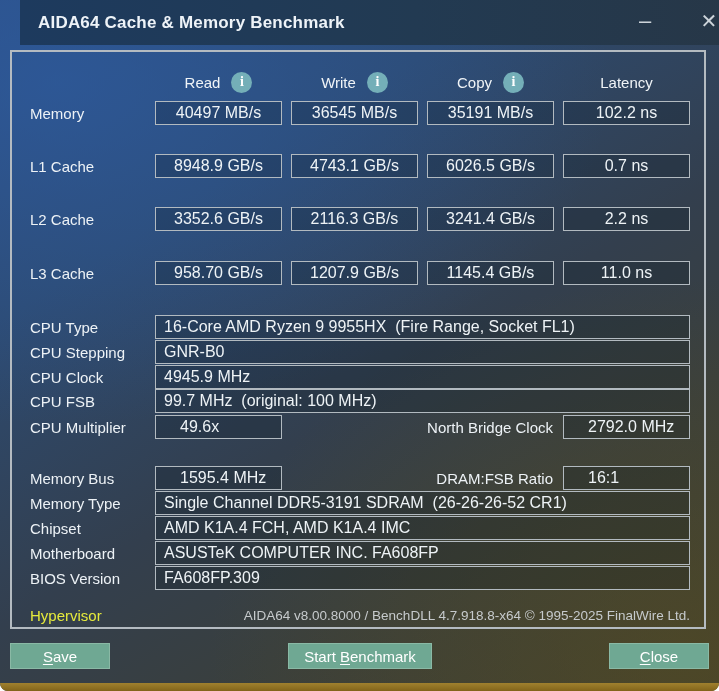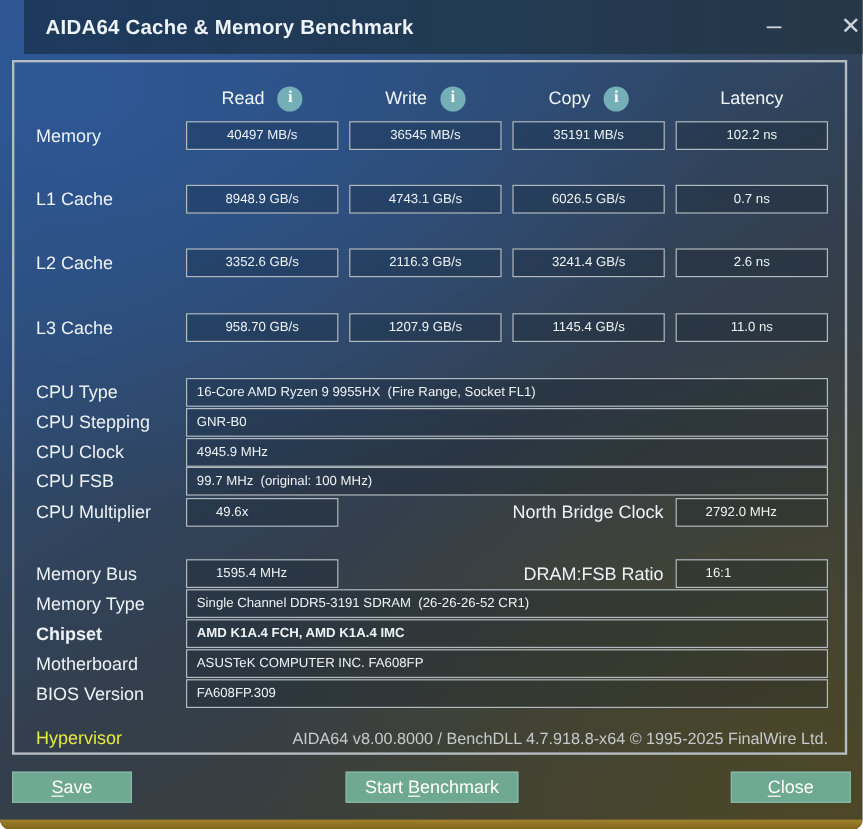--- a/index.html
+++ b/index.html
@@ -48,21 +48,21 @@
   .info-icon {
     width:21px; height:21px; border-radius:50%;
     background:#74afb8; color:#ffffff;
     display:flex; align-items:center; justify-content:center;
     font-size:14px; font-weight:bold; font-family:"Liberation Serif", serif;
   }
 
   .vbox {
     position:absolute; height:24px; width:127px;
     border:1px solid #b2bac0; background:rgba(8,22,34,0.22);
-    color:#eef3f6; font-size:11px;
+    color:#eef3f6; font-size:16px;
     display:flex; align-items:center; justify-content:center;
     white-space:pre;
   }
   .vbox.wide { width:535px; justify-content:flex-start; padding-left:8px; }
   .vbox.small-left { justify-content:flex-start; padding-left:24px; }
 
   .c-read  { left:155px; }
   .c-write { left:291px; }
   .c-copy  { left:427px; }
   .c-lat   { left:563px; }
@@ -72,21 +72,21 @@
   .y-l1   { top:154px; }
   .y-l2   { top:207px; }
   .y-l3   { top:261px; }
   .y-cputype { top:315px; }
   .y-cpustep { top:340px; }
   .y-cpuclk  { top:365px; }
   .y-cpufsb  { top:389px; }
   .y-cpumult { top:415px; }
   .y-membus  { top:466px; }
   .y-memtype { top:491px; }
-  .y-chipset { top:516px;font-weight:bold; }
+  .y-chipset { top:516px; }
   .y-mobo    { top:541px; }
   .y-bios    { top:566px; }
 
   .sublabel {
     position:absolute; height:24px; left:300px; width:253px;
     display:flex; align-items:center; justify-content:flex-end;
     color:#edf2f6; font-size:15px;
   }
 
   .hyper-label {
@@ -159,21 +159,21 @@
   <div class="rowlabel y-l1">L1 Cache</div>
   <div class="vbox y-l1 c-read">8948.9 GB/s</div>
   <div class="vbox y-l1 c-write">4743.1 GB/s</div>
   <div class="vbox y-l1 c-copy">6026.5 GB/s</div>
   <div class="vbox y-l1 c-lat">0.7 ns</div>
 
   <div class="rowlabel y-l2">L2 Cache</div>
   <div class="vbox y-l2 c-read">3352.6 GB/s</div>
   <div class="vbox y-l2 c-write">2116.3 GB/s</div>
   <div class="vbox y-l2 c-copy">3241.4 GB/s</div>
-  <div class="vbox y-l2 c-lat">2.6 ns</div>
+  <div class="vbox y-l2 c-lat">2.2 ns</div>
 
   <div class="rowlabel y-l3">L3 Cache</div>
   <div class="vbox y-l3 c-read">958.70 GB/s</div>
   <div class="vbox y-l3 c-write">1207.9 GB/s</div>
   <div class="vbox y-l3 c-copy">1145.4 GB/s</div>
   <div class="vbox y-l3 c-lat">11.0 ns</div>
 
   <div class="rowlabel y-cputype">CPU Type</div>
   <div class="vbox wide y-cputype c-read">16-Core AMD Ryzen 9 9955HX  (Fire Range, Socket FL1)</div>
 

